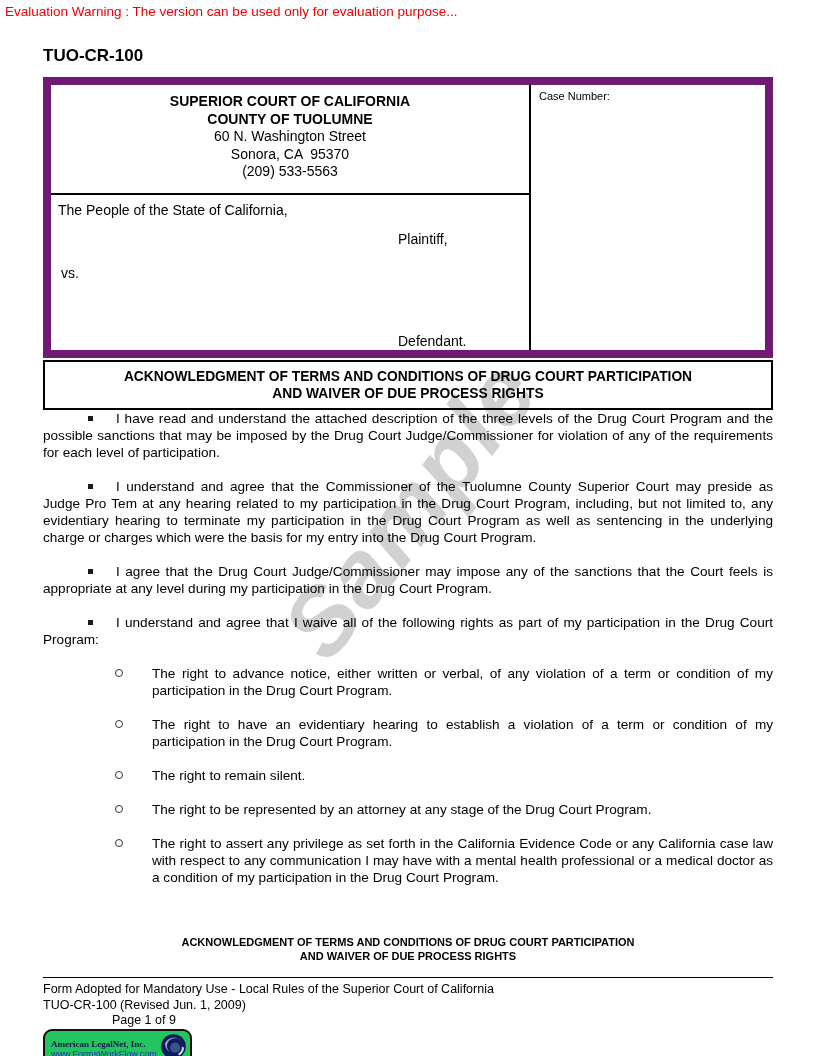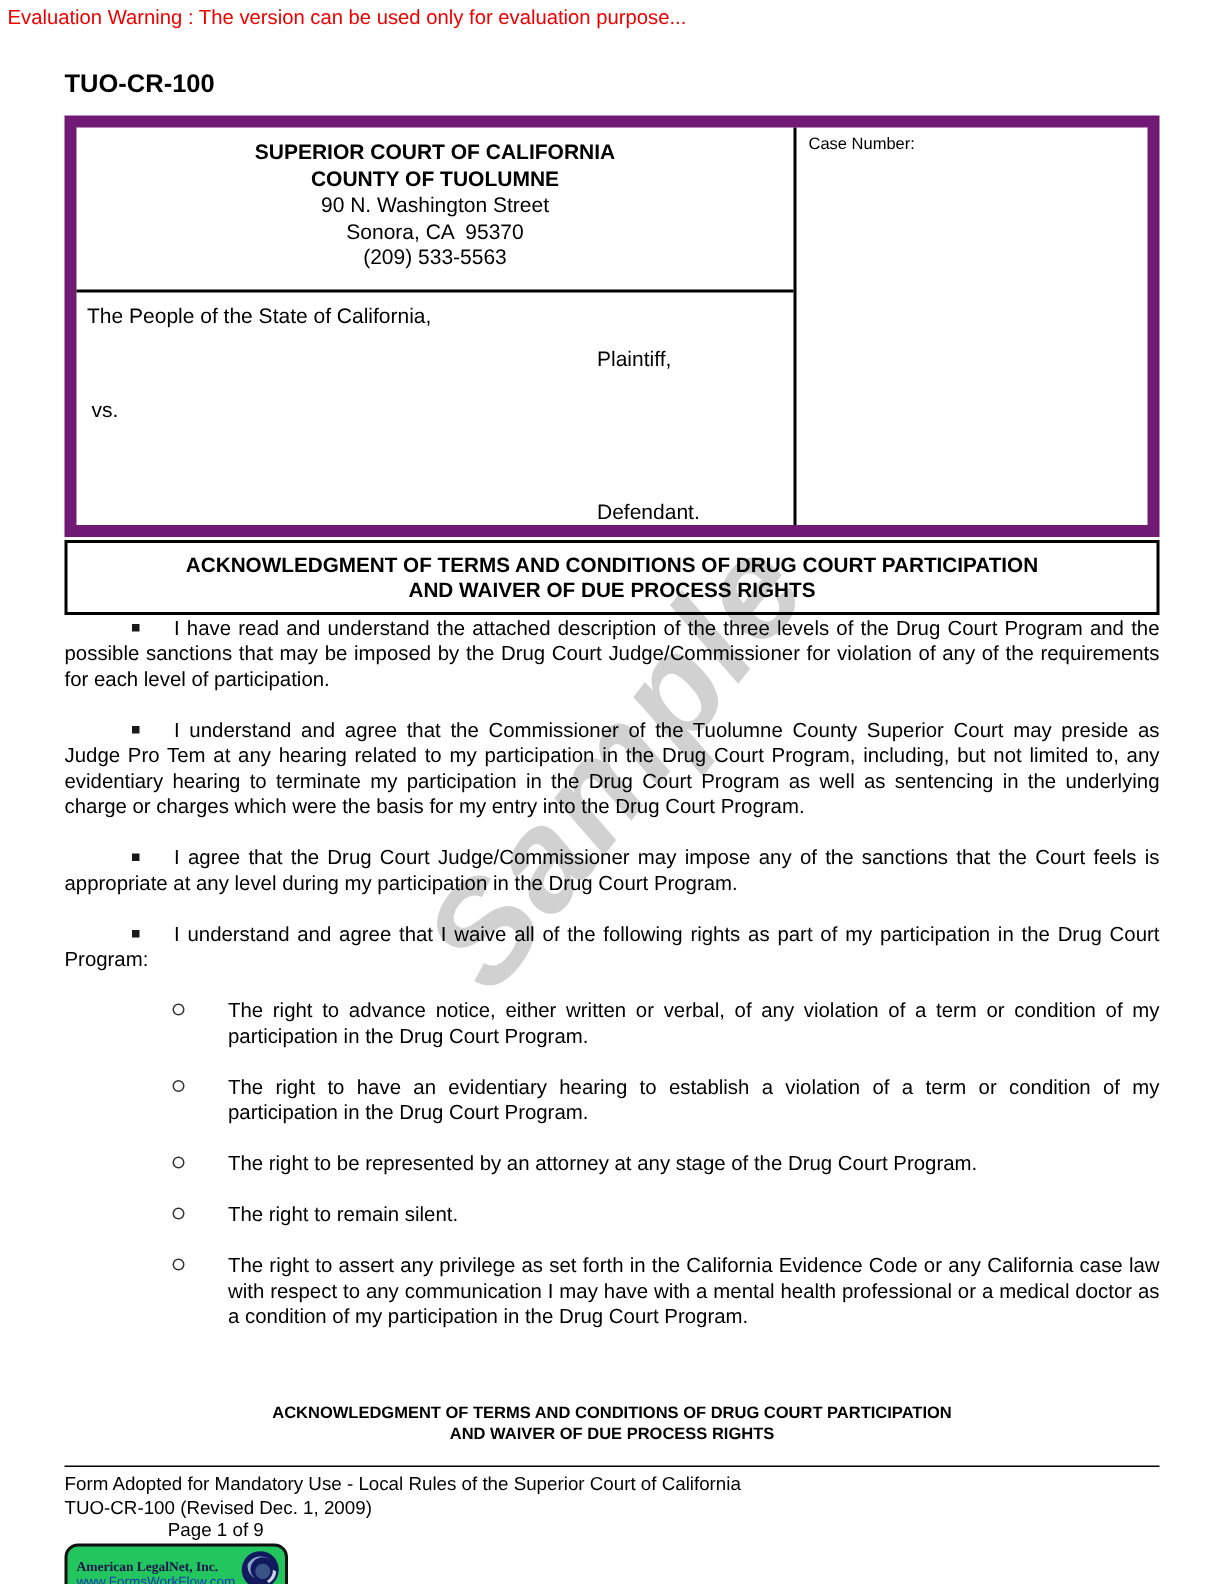--- a/index.html
+++ b/index.html
@@ -88,21 +88,21 @@
 
   <div class="content">
 
     <div class="form-number">TUO-CR-100</div>
 
     <div class="header-box">
       <div class="left-col">
         <div class="court-info">
           <div class="bold">SUPERIOR COURT OF CALIFORNIA</div>
           <div class="bold">COUNTY OF TUOLUMNE</div>
-          <div>90 N. Washington Street</div>
+          <div>60 N. Washington Street</div>
           <div class="pre">Sonora, CA  95370</div>
           <div>(209) 533-5563</div>
         </div>
         <div class="caption">
           <div class="caption-party">The People of the State of California,</div>
           <div class="caption-plaintiff">Plaintiff,</div>
           <div class="caption-vs">vs.</div>
           <div class="caption-defendant">Defendant.</div>
         </div>
       </div>
@@ -121,37 +121,37 @@
 
     <div class="body-text">
       <p class="para"><span class="sq-bullet"></span><span>I have read and understand the attached description of the three levels of the Drug Court Program and the possible sanctions that may be imposed by the Drug Court Judge/Commissioner for violation of any of the requirements for each level of participation.</span></p>
       <p class="para"><span class="sq-bullet"></span><span>I understand and agree that the Commissioner of the Tuolumne County Superior Court may preside as Judge Pro Tem at any hearing related to my participation in the Drug Court Program, including, but not limited to, any evidentiary hearing to terminate my participation in the Drug Court Program as well as sentencing in the underlying charge or charges which were the basis for my entry into the Drug Court Program.</span></p>
       <p class="para"><span class="sq-bullet"></span><span>I agree that the Drug Court Judge/Commissioner may impose any of the sanctions that the Court feels is appropriate at any level during my participation in the Drug Court Program.</span></p>
       <p class="para"><span class="sq-bullet"></span><span>I understand and agree that I waive all of the following rights as part of my participation in the Drug Court Program:</span></p>
 
       <div class="rights">
         <div class="right-item"><span class="o-bullet"></span><span>The right to advance notice, either written or verbal, of any violation of a term or condition of my participation in the Drug Court Program.</span></div>
         <div class="right-item"><span class="o-bullet"></span><span>The right to have an evidentiary hearing to establish a violation of a term or condition of my participation in the Drug Court Program.</span></div>
+        <div class="right-item"><span class="o-bullet"></span><span>The right to remain silent.</span></div>
         <div class="right-item"><span class="o-bullet"></span><span>The right to be represented by an attorney at any stage of the Drug Court Program.</span></div>
-        <div class="right-item"><span class="o-bullet"></span><span>The right to remain silent.</span></div>
         <div class="right-item"><span class="o-bullet"></span><span>The right to assert any privilege as set forth in the California Evidence Code or any California case law with respect to any communication I may have with a mental health professional or a medical doctor as a condition of my participation in the Drug Court Program.</span></div>
       </div>
     </div>
 
     <div class="footer-title">
       <div>ACKNOWLEDGMENT OF TERMS AND CONDITIONS OF DRUG COURT PARTICIPATION</div>
       <div>AND WAIVER OF DUE PROCESS RIGHTS</div>
     </div>
 
     <hr class="footer-rule">
 
     <div class="footer-grid">
       <div class="footer-left">
         <div>Form Adopted for Mandatory Use - Local Rules of the Superior Court of California</div>
-        <div>TUO-CR-100 (Revised Dec. 1, 2009)</div>
+        <div>TUO-CR-100 (Revised Jun. 1, 2009)</div>
       </div>
       <div class="footer-right">
         <div class="page-indicator">Page 1 of 9</div>
         <div class="logo-box">
           <div class="logo-text">
             <div class="logo-company">American LegalNet, Inc.</div>
             <div class="logo-url">www.FormsWorkFlow.com</div>
           </div>
           <span>
             <svg width="27" height="27" viewBox="0 0 24 24">

